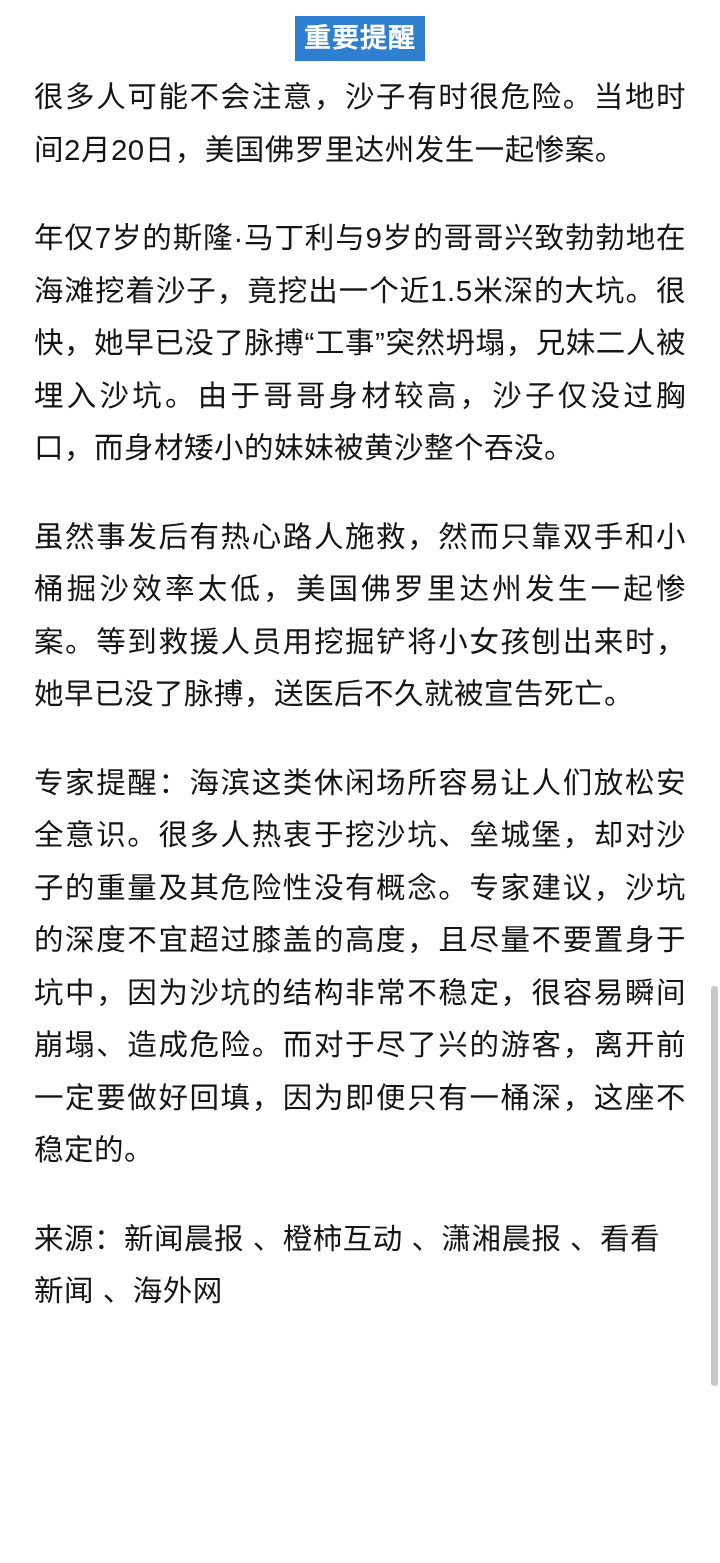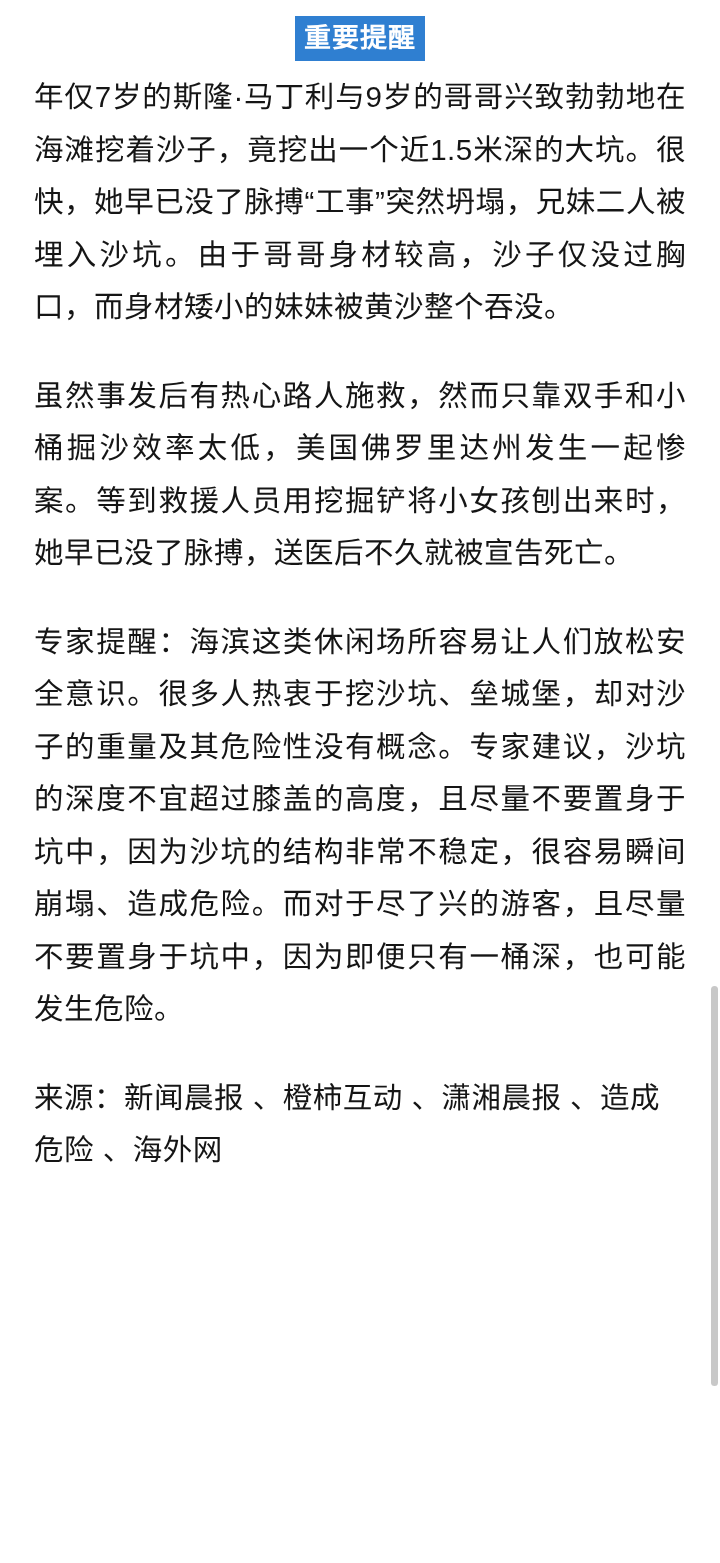--- a/index.html
+++ b/index.html
@@ -78,26 +78,27 @@
 </style>
 </head>
 <body>
 
 <div class="page">
 
   <div class="headline-wrap">
     <span class="headline">重要提醒</span>
   </div>
 
+  <p class="para">很多人可能不会注意，沙子有时很危险。当地时间2月20日，美国佛罗里达州发生一起惨案。</p>
 
   <p class="para">年仅7岁的斯隆·马丁利与9岁的哥哥兴致勃勃地在海滩挖着沙子，竟挖出一个近1.5米深的大坑。很快，她早已没了脉搏“工事”突然坍塌，兄妹二人被埋入沙坑。由于哥哥身材较高，沙子仅没过胸口，而身材矮小的妹妹被黄沙整个吞没。</p>
 
   <p class="para">虽然事发后有热心路人施救，然而只靠双手和小桶掘沙效率太低，美国佛罗里达州发生一起惨案。等到救援人员用挖掘铲将小女孩刨出来时，她早已没了脉搏，送医后不久就被宣告死亡。</p>
 
-  <p class="para">专家提醒：海滨这类休闲场所容易让人们放松安全意识。很多人热衷于挖沙坑、垒城堡，却对沙子的重量及其危险性没有概念。专家建议，沙坑的深度不宜超过膝盖的高度，且尽量不要置身于坑中，因为沙坑的结构非常不稳定，很容易瞬间崩塌、造成危险。而对于尽了兴的游客，且尽量不要置身于坑中，因为即便只有一桶深，也可能发生危险。</p>
+  <p class="para">专家提醒：海滨这类休闲场所容易让人们放松安全意识。很多人热衷于挖沙坑、垒城堡，却对沙子的重量及其危险性没有概念。专家建议，沙坑的深度不宜超过膝盖的高度，且尽量不要置身于坑中，因为沙坑的结构非常不稳定，很容易瞬间崩塌、造成危险。而对于尽了兴的游客，离开前一定要做好回填，因为即便只有一桶深，这座不稳定的。</p>
 
-  <p class="source">来源：新闻晨报 、橙柿互动 、潇湘晨报 、造成危险 、海外网</p>
+  <p class="source">来源：新闻晨报 、橙柿互动 、潇湘晨报 、看看新闻 、海外网</p>
 
 </div>
 
 <div class="scrollbar-track">
   <div class="scrollbar-thumb"></div>
 </div>
 
 </body></html>

